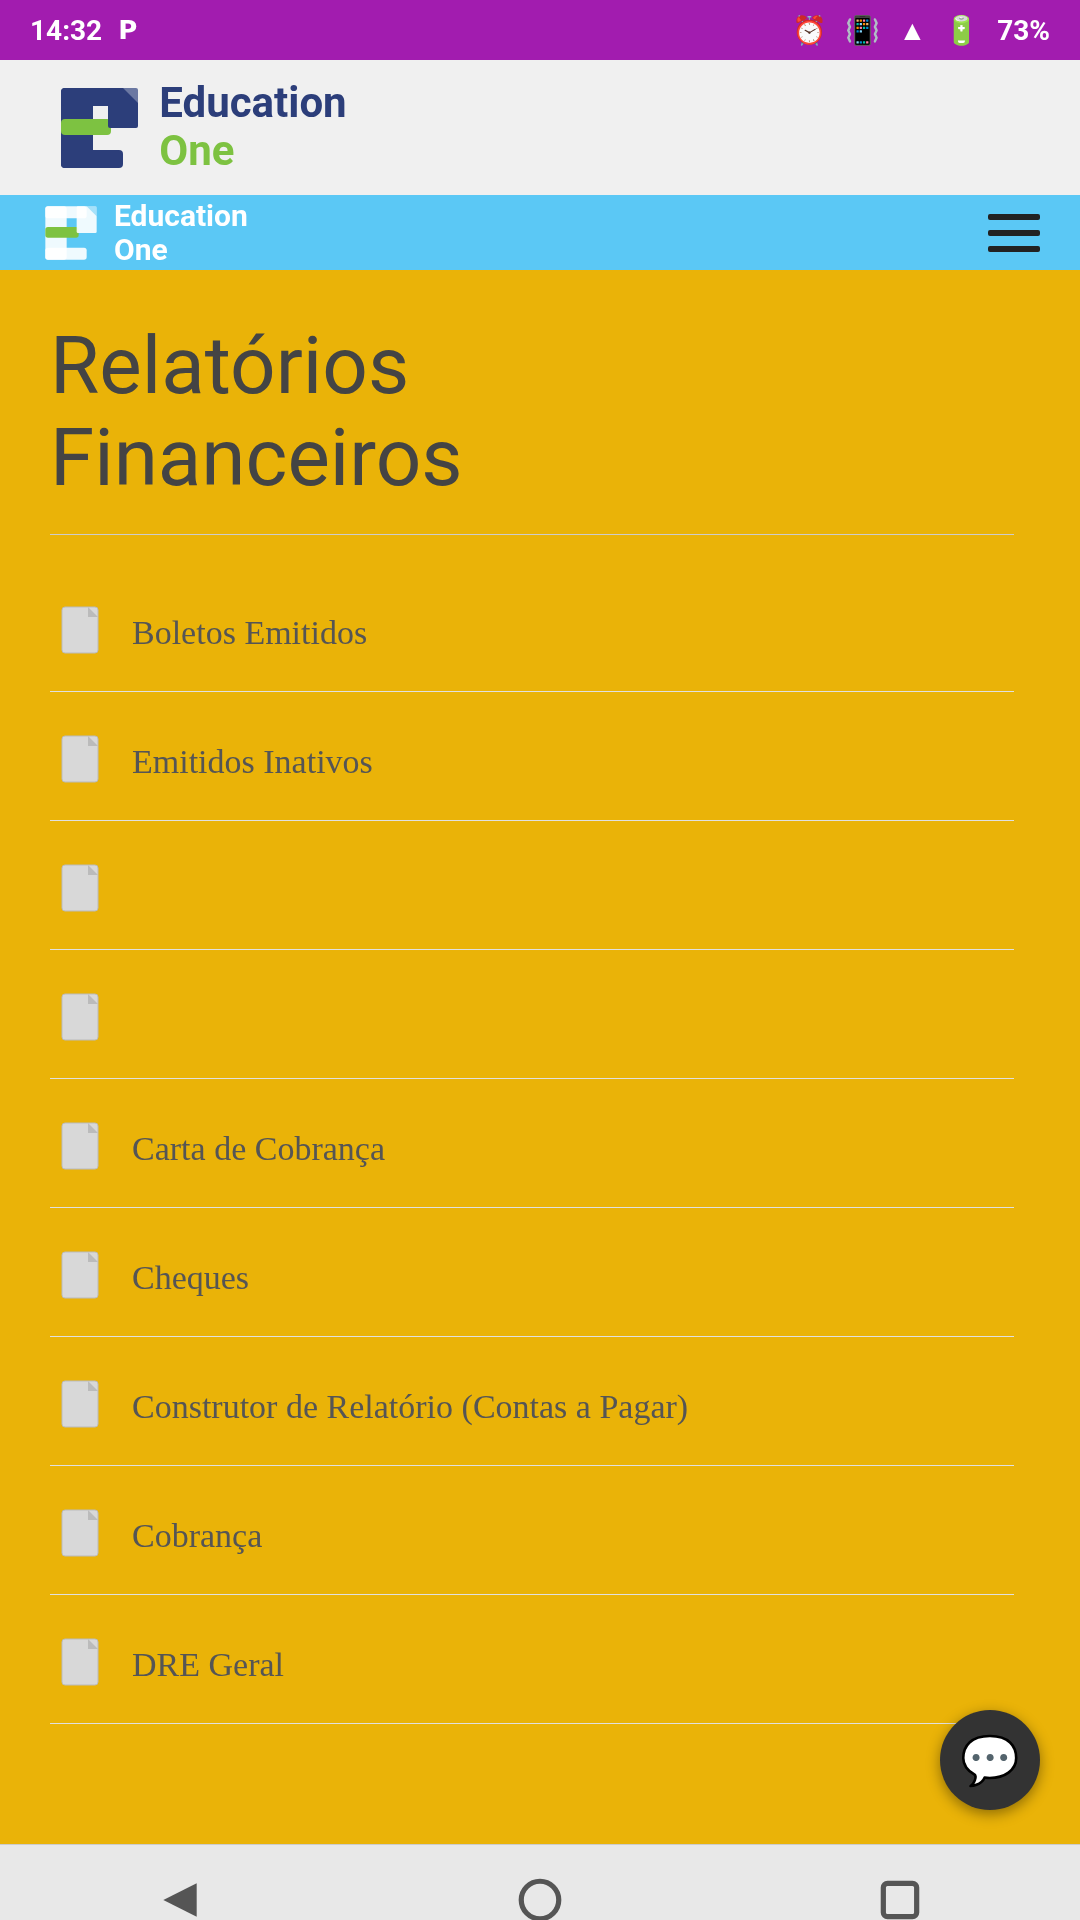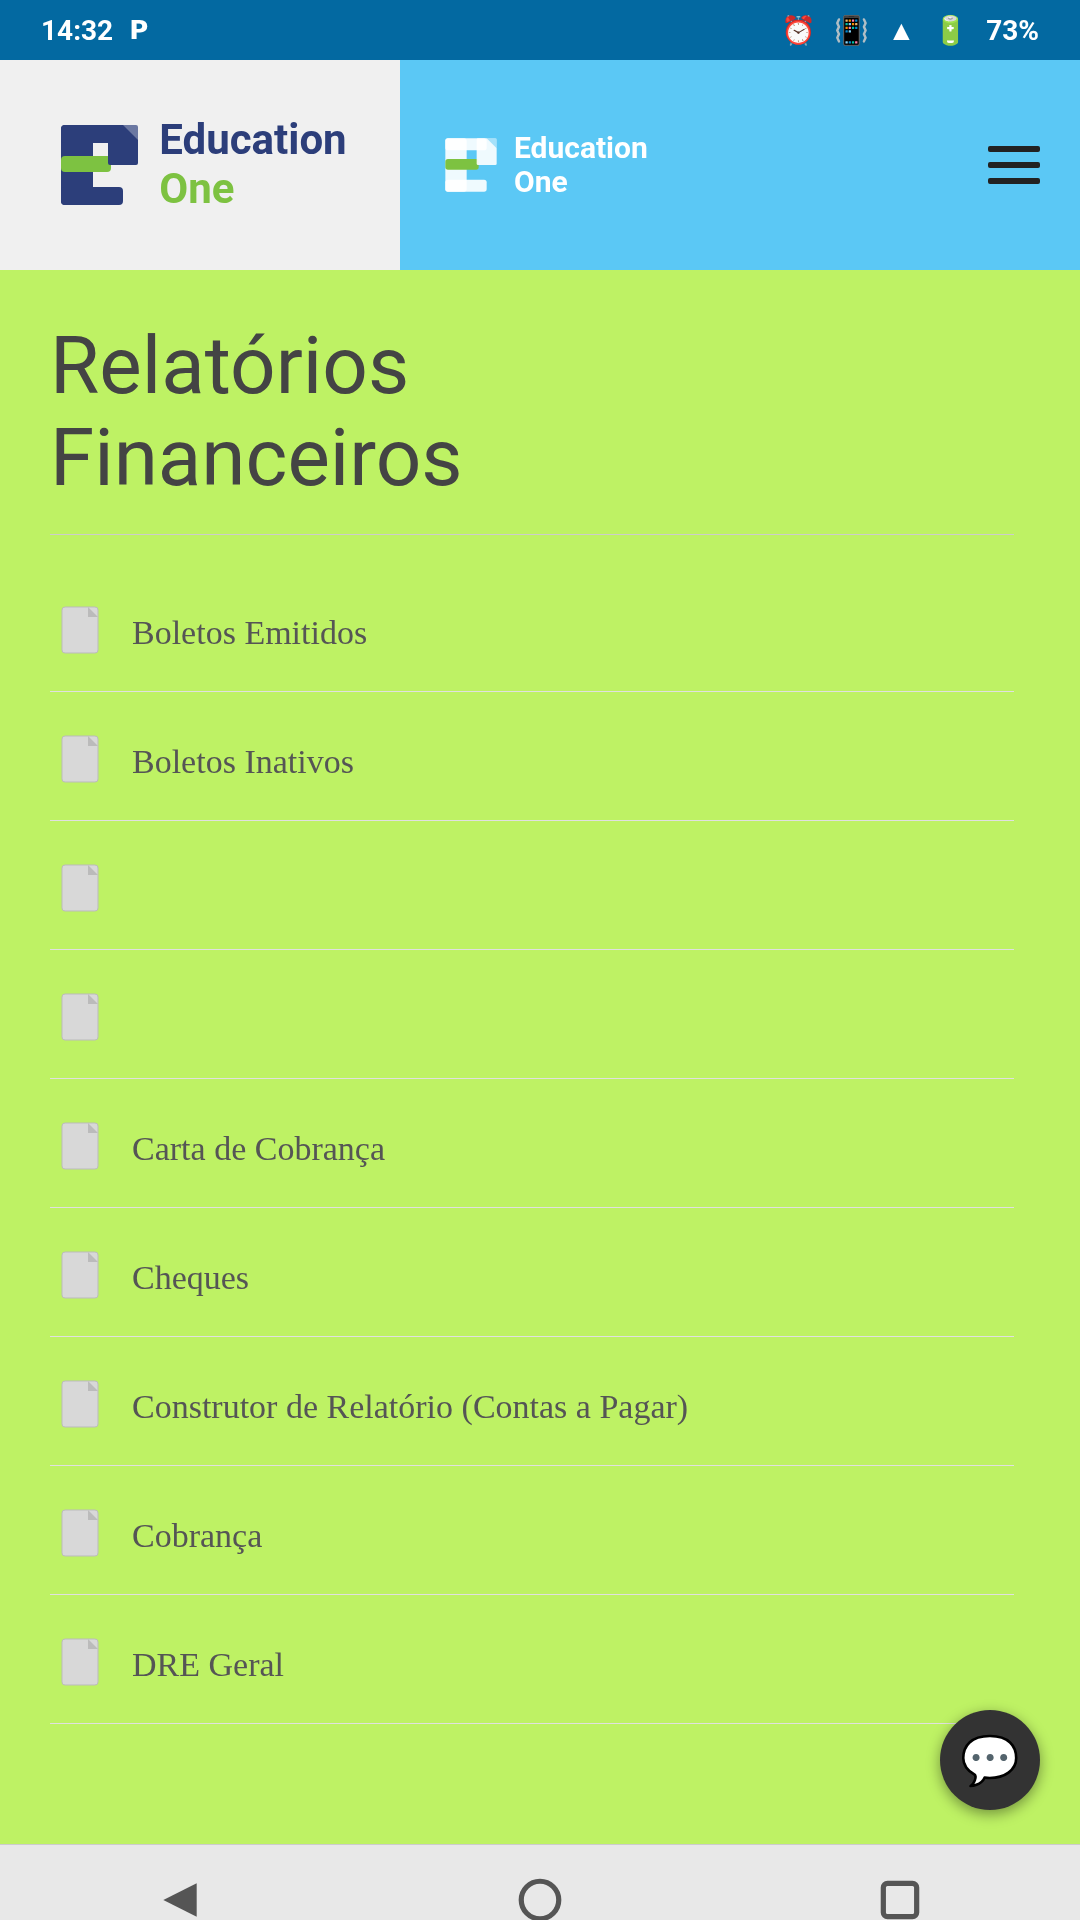--- a/index.html
+++ b/index.html
@@ -9,39 +9,40 @@
       width: 1080px;
       min-height: 1920px;
       background: #f0f0f0;
       font-family: 'Roboto', Arial, sans-serif;
       display: flex;
       flex-direction: column;
     }
 
     
     .status-bar {
-      background: #0369a1;
+      background: #a21caf;
       color: #fff;
       display: flex;
       justify-content: space-between;
       align-items: center;
-      padding: 0 41px;
+      padding: 0 30px;
       height: 60px;
       font-size: 28px;
       font-weight: bold;
       flex-shrink: 0;
     }
     .status-left { display: flex; align-items: center; gap: 16px; }
     .status-right { display: flex; align-items: center; gap: 18px; }
 
     
     .header {
       display: flex;
       height: 210px;
       flex-shrink: 0;
+      flex-direction: column;
     }
     .header-logo-section {
       background: #f0f0f0;
       width: 400px;
       display: flex;
       align-items: center;
       justify-content: center;
       padding: 20px;
     }
     .header-nav-section {
@@ -116,21 +117,21 @@
       display: block;
       width: 52px;
       height: 6px;
       background: #222;
       border-radius: 2px;
     }
 
     
     .main-content {
       flex: 1;
-      background: #bef264;
+      background: #eab308;
       padding: 50px 66px 120px 50px;
     }
 
     .page-title {
       color: #444;
       font-size: 80px;
       font-weight: 400;
       line-height: 1.15;
       margin-bottom: 30px;
     }
@@ -297,21 +298,21 @@
         <span class="report-item-label">Boletos Emitidos</span>
       </li>
       <li class="report-item">
         <svg class="doc-icon" viewBox="0 0 48 56" xmlns="http://www.w3.org/2000/svg">
           <rect x="8" y="20" width="22" height="2" fill="#aaa"></rect>
           <rect x="8" y="26" width="26" height="2" fill="#aaa"></rect>
           <rect x="8" y="32" width="20" height="2" fill="#aaa"></rect>
           <rect x="2" y="2" width="36" height="46" rx="3" fill="#d8d8d8" stroke="#bbb" stroke-width="1"></rect>
           <polygon points="28,2 38,12 28,12" fill="#bbb"></polygon>
         </svg>
-        <span class="report-item-label">Boletos Inativos</span>
+        <span class="report-item-label">Emitidos Inativos</span>
       </li>
       <li class="report-item">
         <svg class="doc-icon" viewBox="0 0 48 56" xmlns="http://www.w3.org/2000/svg">
           <rect x="8" y="20" width="22" height="2" fill="#aaa"></rect>
           <rect x="8" y="26" width="26" height="2" fill="#aaa"></rect>
           <rect x="8" y="32" width="20" height="2" fill="#aaa"></rect>
           <rect x="2" y="2" width="36" height="46" rx="3" fill="#d8d8d8" stroke="#bbb" stroke-width="1"></rect>
           <polygon points="28,2 38,12 28,12" fill="#bbb"></polygon>
         </svg>
       </li>

